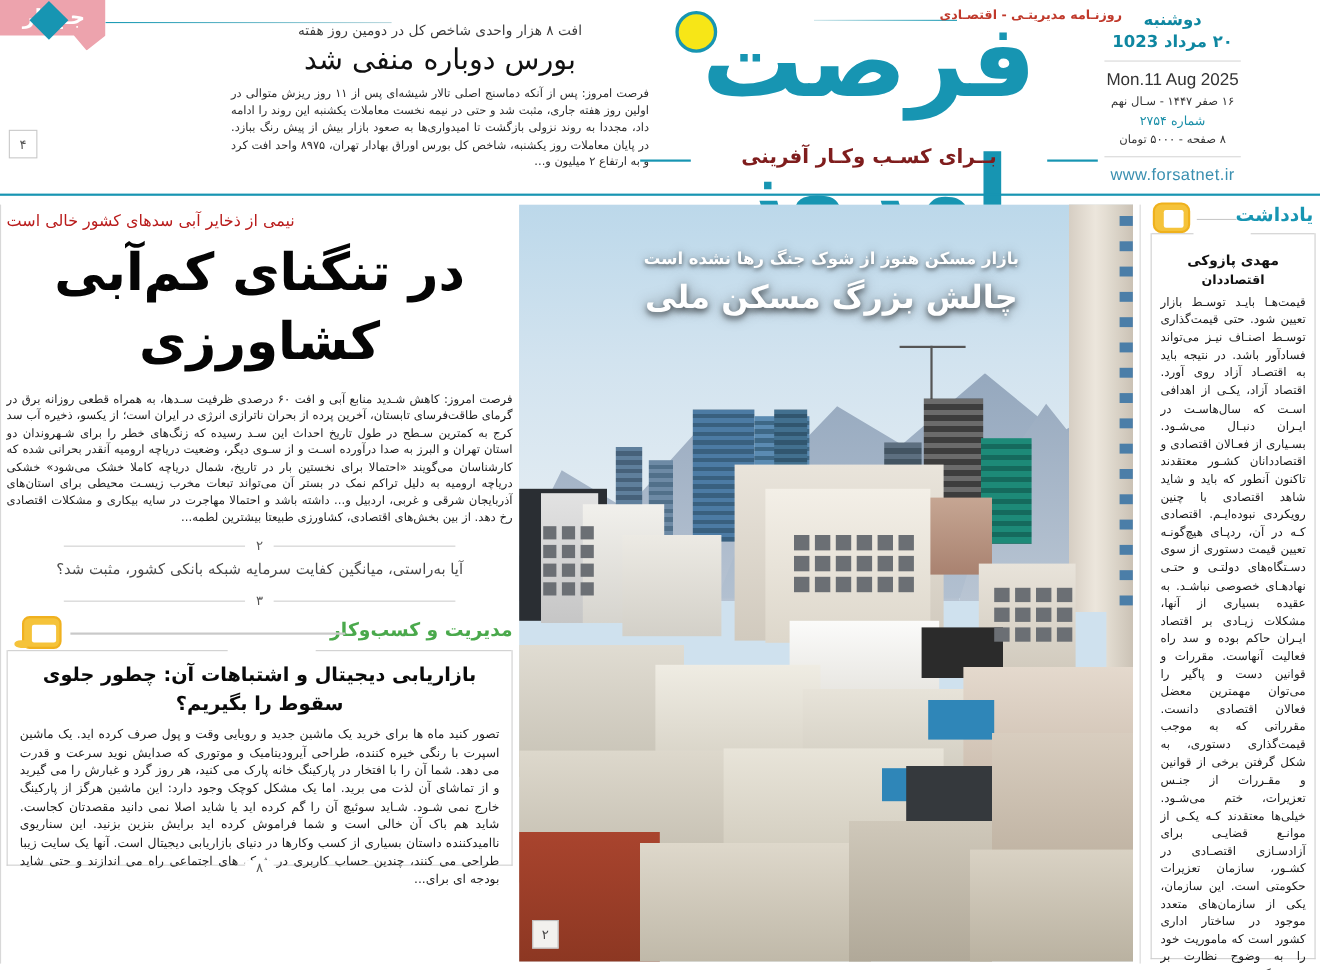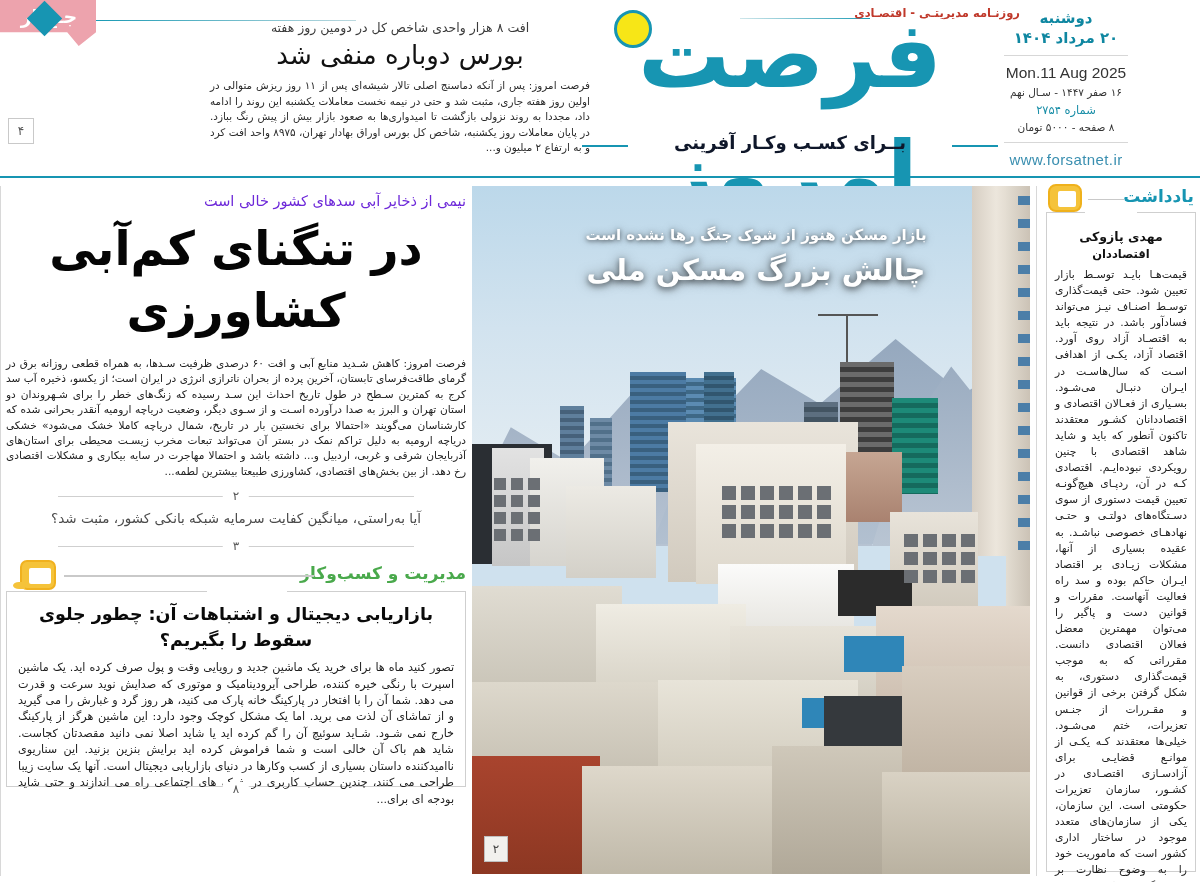--- a/index.html
+++ b/index.html
@@ -125,21 +125,21 @@
     border-radius: 50%;
     background: #f7e617;
     border: 3px solid #1795b2;
   }
   .logo-slogan {
     position: absolute;
     right: 0; top: 130px;
     width: 440px;
     text-align: center;
     font-size: 18px;
-    color: #0f172a;
+    color: #7f1d1d;
     font-weight: bold;
   }
   .slogan-rule-l, .slogan-rule-r {
     position: absolute;
     top: 143px;
     width: 46px; height: 1.5px;
     background: #1795b2;
   }
   .slogan-rule-l { right: 12px; }
   .slogan-rule-r { left: 12px; }
@@ -200,22 +200,22 @@
   }
   .side-rule-left {
     position: absolute;
     left: 0; top: 186px;
     width: 1px; height: 690px;
     background: #d8d8d8;
   }
 
   .art1-kicker {
     font-size: 14.5px;
-    color: #6d28d9;
-    text-align: right;
+    color: #b91c1c;
+    text-align: left;
     line-height: 22px;
     margin-top: 4px;
     white-space: nowrap;
   }
   .art1-title {
     font-size: 47px;
     font-weight: bold;
     color: #050505;
     text-align: center;
     line-height: 62px;
@@ -661,21 +661,21 @@
     <div class="logo-wrap">
       <div class="logo-name">فرصت امروز</div>
       <div class="logo-dot"></div>
       <div class="slogan-rule-l"></div>
       <div class="slogan-rule-r"></div>
       <div class="logo-slogan">بــرای کسـب وکـار آفرینی</div>
     </div>
 
     <div id="infobox">
       <div class="info-day">دوشنبه</div>
-      <div class="info-date">۲۰ مرداد ۱۴۰۴</div>
+      <div class="info-date">۲۰ مرداد 1023</div>
       <div class="info-sep"></div>
       <div class="info-en">Mon.11 Aug 2025</div>
       <div class="info-hijri">۱۶ صفر ۱۴۴۷ - سـال نهم</div>
       <div class="info-issue">شماره ۲۷۵۴</div>
       <div class="info-pages">۸ صفحه - ۵۰۰۰ تومان</div>
       <div class="info-sep"></div>
       <div class="info-web">www.forsatnet.ir</div>
     </div>
   </div>
 

